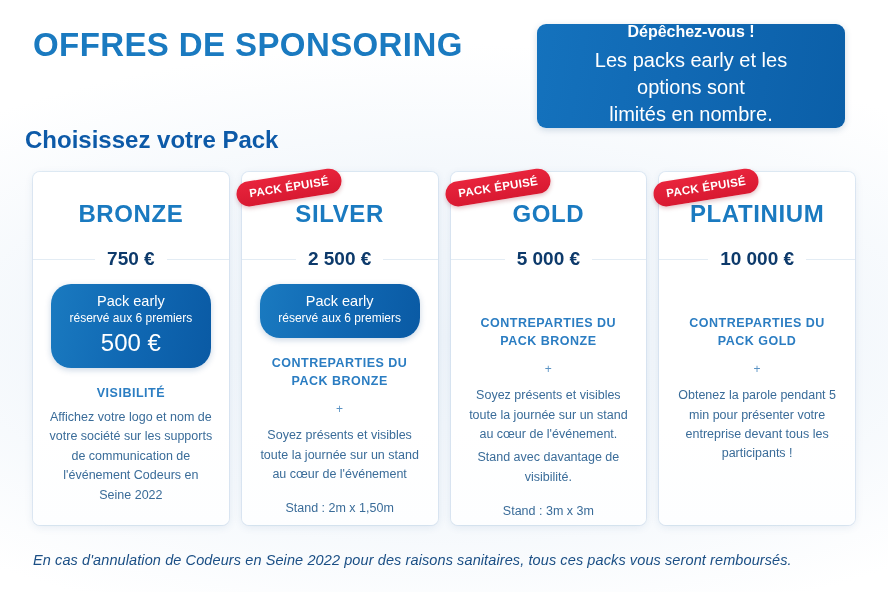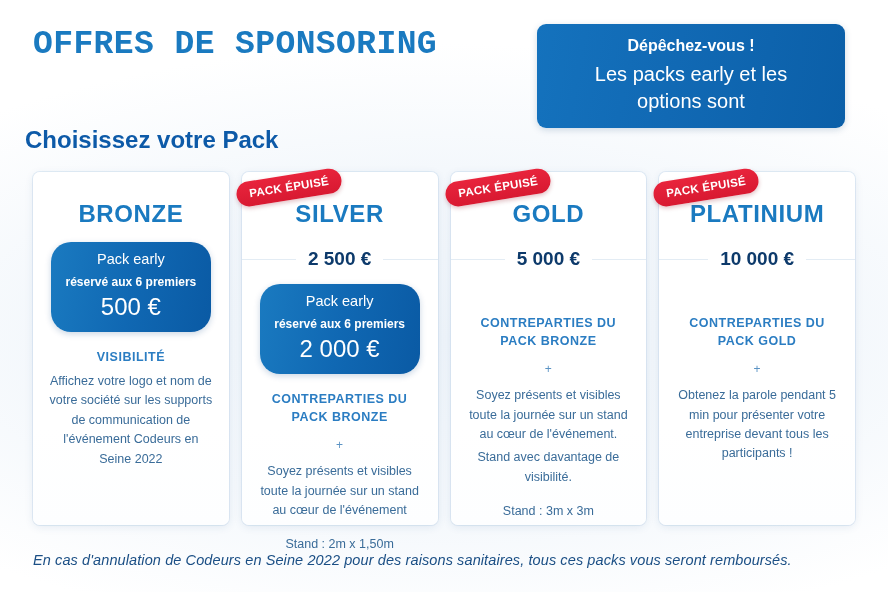--- a/index.html
+++ b/index.html
@@ -15,35 +15,35 @@
     background:
       radial-gradient(ellipse 900px 380px at 50% 340px, #eef4fa 0%, #f4f8fc 45%, #ffffff 78%),
       linear-gradient(180deg,#ffffff 0%, #fbfdff 55%, #ffffff 100%);
   }
 
   
   .page-title{
     position:absolute;left:33px;top:26px;
     font-size:33px;font-weight:700;letter-spacing:.4px;
     color:#1a7ac0;
-    font-family:Liberation Mono, monospace;
+    font-family:Liberation Sans, sans-serif;
   }
   .subtitle{
     position:absolute;left:25px;top:126px;
     font-size:24px;font-weight:700;
     color:#0d5aa8;
   }
 
   
   .hurry-box{
     position:absolute;left:537px;top:24px;width:308px;height:104px;
     background:linear-gradient(100deg,#1472bd 0%, #1169b4 45%, #0b5fa8 100%);
     border-radius:9px;
     box-shadow:0 2px 7px rgba(10,60,110,.18);
-    display:flex;flex-direction:column;align-items:center;justify-content:center;
+    display:flex;flex-direction:column;align-items:center;justify-content:flex-end;
     color:#ffffff;text-align:center;
   }
   .hurry-title{font-size:16px;font-weight:700;margin-bottom:6px;}
   .hurry-line{font-size:20px;font-weight:400;line-height:1.35;max-width:262px;}
 
   
   .cards{
     position:absolute;left:33px;top:172px;width:822px;height:353px;
     display:flex;gap:13px;
   }
@@ -81,21 +81,21 @@
   
   .early{
     margin:14px 4px 0 4px;
     background:linear-gradient(100deg,#1a7ac0 0%, #1068b3 50%, #0a5aa4 100%);
     border-radius:20px;
     box-shadow:0 2px 6px rgba(12,70,130,.22);
     color:#ffffff;text-align:center;
     padding:9px 6px 11px 6px;
   }
   .early-title{font-size:14.5px;font-weight:400;line-height:1.2;}
-  .early-sub{font-size:12px;font-weight:700;line-height:1.3;margin-top:7px;}
+  .early-sub{font-size:12px;font-weight:400;line-height:1.3;margin-top:1px;}
   .early-price{font-size:24px;font-weight:400;margin-top:2px;}
 
   
   .card-body{
     margin-top:16px;
     text-align:center;
     color:#2c5f93;
   }
   .benefit-head{
     font-size:12.5px;font-weight:700;letter-spacing:.5px;
@@ -136,28 +136,32 @@
 </head>
 <body>
 
 <div id="root">
 
   <div class="page-title">OFFRES DE SPONSORING</div>
 
   <div class="hurry-box">
     <div class="hurry-title">Dépêchez-vous !</div>
     <div class="hurry-line">Les packs early et les options sont</div>
+    <div class="hurry-line">limités en nombre.</div>
   </div>
 
   <div class="subtitle">Choisissez votre Pack</div>
 
   <div class="cards">
 
     <div class="card">
       <div class="card-name">BRONZE</div>
+      <div class="price-row">
+        <span class="price">750 €</span>
+      </div>
       <div class="early">
         <div class="early-title">Pack early</div>
         <div class="early-sub">réservé aux 6 premiers</div>
         <div class="early-price">500 €</div>
       </div>
       <div class="card-body">
         <div class="benefit-head">VISIBILITÉ</div>
         <div class="spacer-sm"></div>
         <div class="benefit-text">Affichez votre logo et nom de votre société sur les supports de communication de l'événement Codeurs en Seine 2022</div>
       </div>
@@ -165,21 +169,20 @@
 
     <div class="card">
       <div class="badge">PACK ÉPUISÉ</div>
       <div class="card-name">SILVER</div>
       <div class="price-row">
         <span class="price">2 500 €</span>
       </div>
       <div class="early">
         <div class="early-title">Pack early</div>
         <div class="early-sub">réservé aux 6 premiers</div>
-        <div class="early-price">2 000 €</div>
       </div>
       <div class="card-body">
         <div class="benefit-head">CONTREPARTIES DU PACK BRONZE</div>
         <div class="plus">+</div>
         <div class="benefit-text">Soyez présents et visibles toute la journée sur un stand au cœur de l'événement</div>
         <div class="stand-text">Stand :  2m x 1,50m</div>
       </div>
     </div>
 
     <div class="card">

